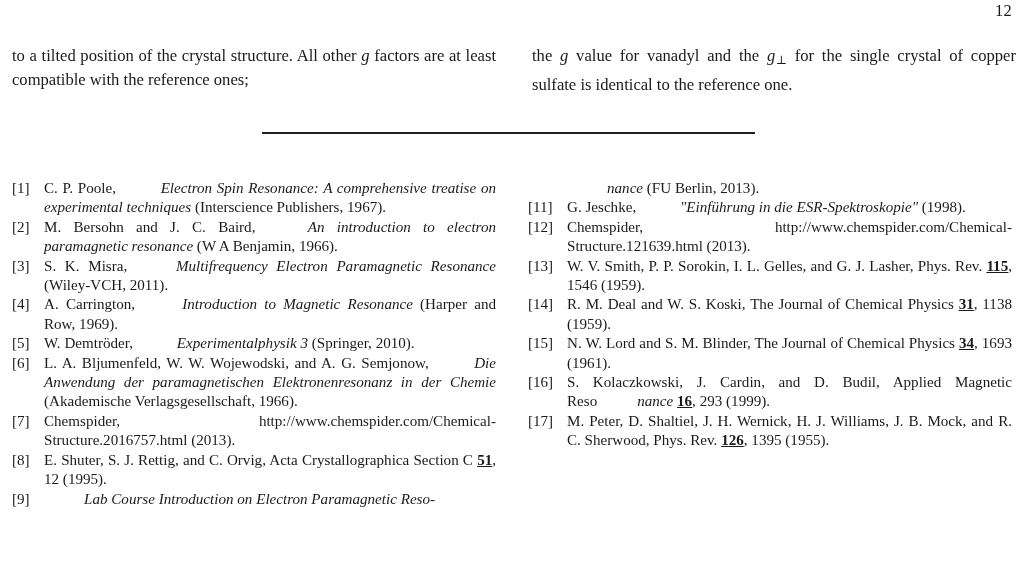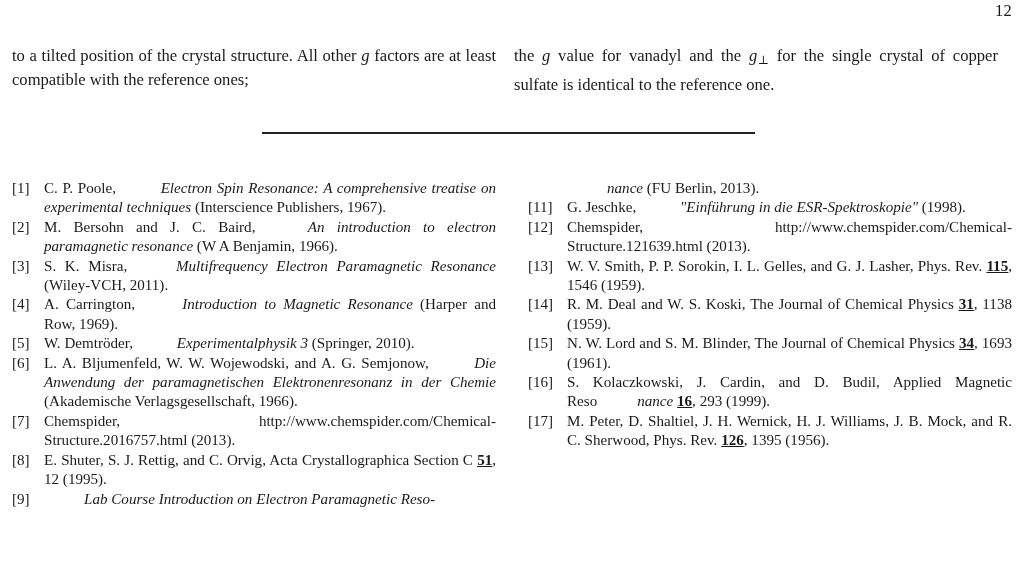--- a/index.html
+++ b/index.html
@@ -32,21 +32,21 @@
     letter-spacing: 0.2px;
   }
 
   
   .body-columns {
     position: absolute;
     top: 44px;
     left: 0;
     width: 1024px;
     display: flex;
-    gap: 18px;
+    gap: 36px;
     padding: 0 12px;
     box-sizing: border-box;
   }
   .body-col {
     width: 484px;
     flex: 0 0 484px;
   }
   .body-par {
     margin: 0;
     font-size: 16.6px;
@@ -221,18 +221,18 @@
         <div class="ref">
           <span class="ref-label">[15]</span>
           <span class="ref-text"><span>N. W. Lord and S. M. Blinder, The Journal of Chemical Physics </span><b>34</b><span>, 1693 (1961).</span></span>
         </div>
         <div class="ref">
           <span class="ref-label">[16]</span>
           <span class="ref-text"><span>S. Kolaczkowski, J. Cardin, and D. Budil, Applied Magnetic Reso</span><i>nance</i><span> </span><b>16</b><span>, 293 (1999).</span></span>
         </div>
         <div class="ref">
           <span class="ref-label">[17]</span>
-          <span class="ref-text"><span>M. Peter, D. Shaltiel, J. H. Wernick, H. J. Williams, J. B. Mock, and R. C. Sherwood, Phys. Rev. </span><b>126</b><span>, 1395 (1956).</span></span>
+          <span class="ref-text"><span>M. Peter, D. Shaltiel, J. H. Wernick, H. J. Williams, J. B. Mock, and R. C. Sherwood, Phys. Rev. </span><b>126</b><span>, 1395 (1955).</span></span>
         </div>
       </div>
   </div>
 
 </div>
 
 </body></html>

